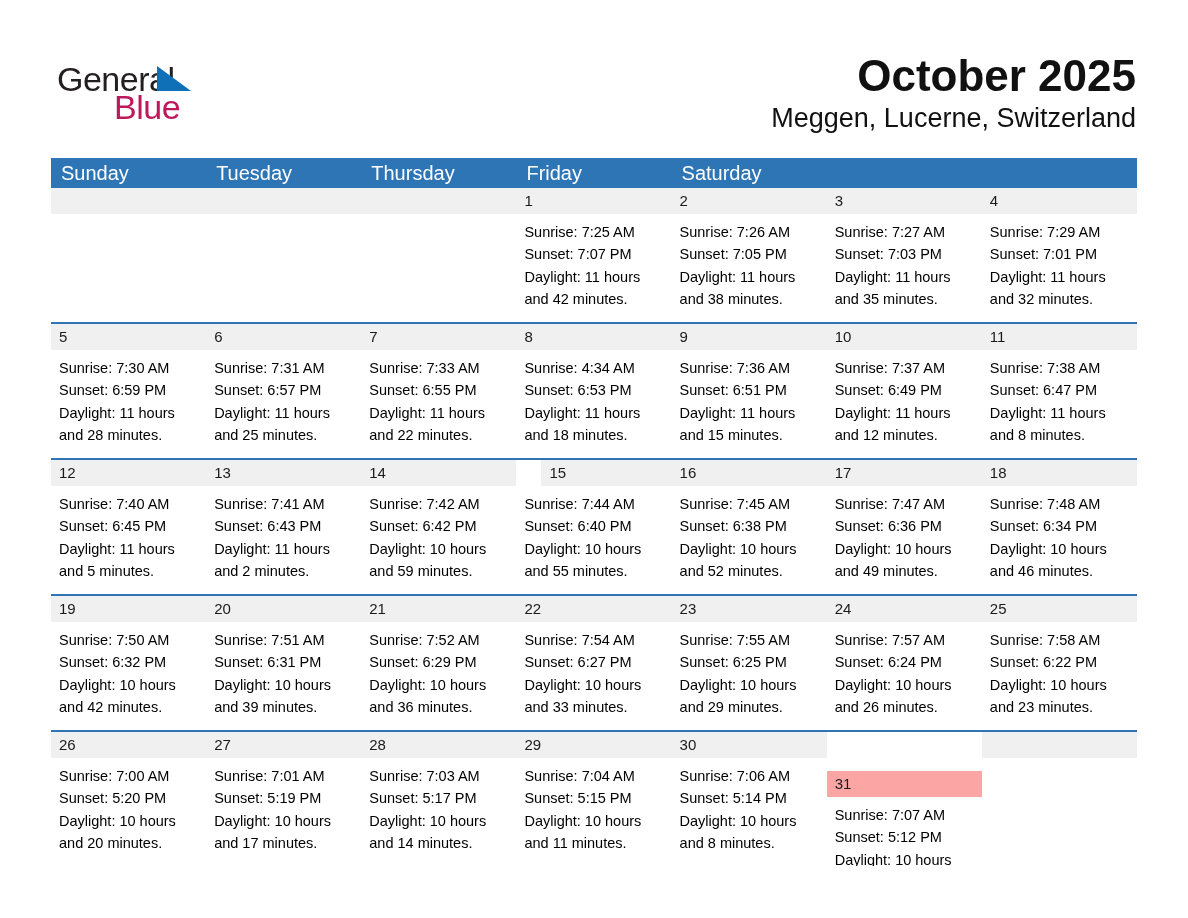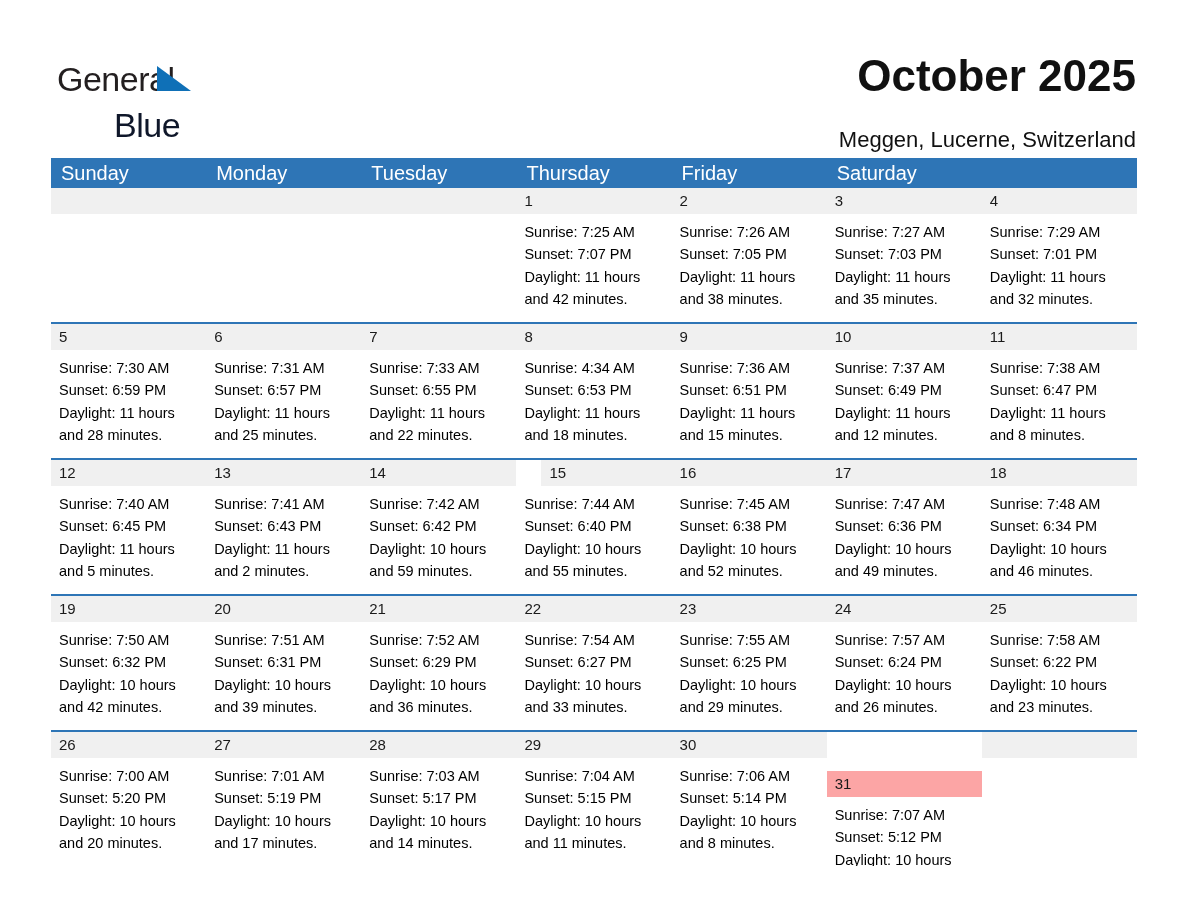--- a/index.html
+++ b/index.html
@@ -19,21 +19,21 @@
     background:#0f70b7;
     clip-path:polygon(0 0,100% 100%,0 100%);
   }
   .logo-blue{
     position:absolute;left:57px;top:28px;font-size:34px;letter-spacing:-0.5px;
     color:#1e8bcb;font-weight:400;
   }
   
   .titles{position:absolute;right:52px;top:52px;text-align:right;}
   .month-title{font-size:44px;color:#111;font-weight:700;line-height:1.1;}
-  .location-subtitle{font-size:22px;color:#111;font-weight:400;margin-top:27px;}
+  .location-subtitle{font-size:27px;color:#111;font-weight:400;margin-top:3px;}
   
   .calendar{position:absolute;left:51px;top:158px;width:1086px;}
   .weekday-row{
     display:grid;grid-template-columns:repeat(7,1fr);
     height:30px;align-items:center;
   }
   .weekday-cell{
     height:30px;line-height:30px;padding-left:10px;
     color:#ffffff;font-size:20px;font-weight:400;
   }
@@ -48,32 +48,31 @@
     font-size:15px;color:#1a1a1a;
   }
   .info{padding:7px 4px 0 8px;font-size:14.5px;line-height:22.4px;color:#000;}
 </style>
 </head>
 <body>
 
 <div class="logo">
   <span class="logo-general" style="color: rgb(35, 31, 32);">General</span>
   <span class="logo-triangle" style="background: rgb(15, 112, 183);"></span>
-  <span class="logo-blue" style="color: #0f172a; margin-top: 18px;">Blue</span>
+  <span class="logo-blue" style="color: #be185d;">Blue</span>
 </div>
 
 <div class="titles">
   <div class="month-title">October 2025</div>
   <div class="location-subtitle">Meggen, Lucerne, Switzerland</div>
 </div>
 
 <div class="calendar">
   <div class="weekday-row" style="background: rgb(46, 117, 182);">
     <div class="weekday-cell">Sunday</div>
-    <div class="weekday-cell">Monday</div>
     <div class="weekday-cell">Tuesday</div>
     <div class="weekday-cell">Thursday</div>
     <div class="weekday-cell">Friday</div>
     <div class="weekday-cell">Saturday</div>
   </div>
   <div id="weeks">
       <div class="week" style="border-top-color: rgb(46, 117, 182);">
         <div class="cell">
           <div class="band" style="background: rgb(240, 240, 240);"></div>
         </div>

